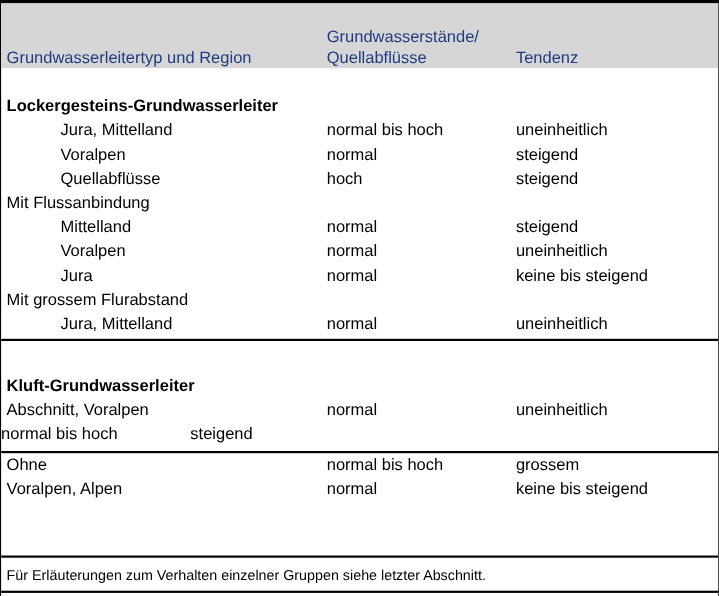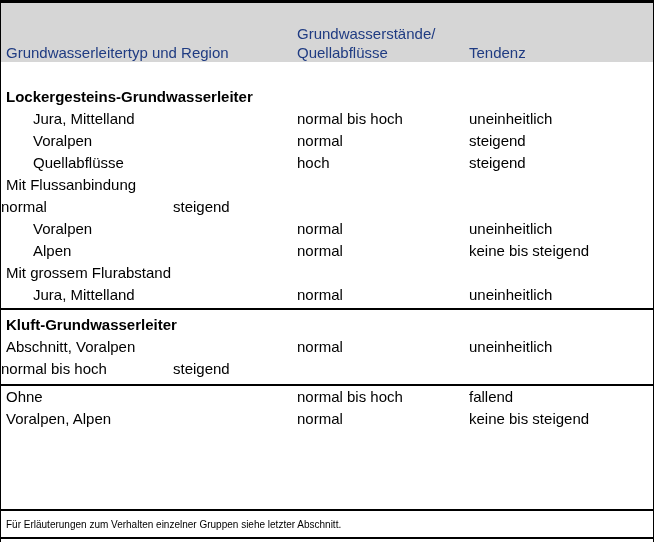--- a/index.html
+++ b/index.html
@@ -27,32 +27,32 @@
     color: #1f3b82;
     font-size: 15px;
     flex: none;
   }
   .c1 { width: 296px; padding-left: 5px; }
   .c2 { width: 172px; }
   .c3 { flex: 1; }
   .hdr-cell { line-height: 19px; }
   .body-rows { display: flex; flex-direction: column; flex: 1; border-radius: 22px; }
   .row { display: flex; line-height: 22px; font-size: 15px; flex: none; }
-  .row .c1.indent { padding-left: 32px; }
+  .row .c1.indent { padding-left: 54px; }
   .section-title { font-weight: bold; }
   .first-section { margin-top: 24px; }
-  .next-section { margin-top: 4px; }
+  .next-section { margin-top: 30px; }
   .divider { border-top: 2px solid #000; margin-top: 2px; flex: none; }
   .divider.d2 { margin-top: 4px; }
   .footer-row {
     margin-top: auto;
     margin-bottom: 3px;
     border-top: 2px solid #000;
     border-bottom: 2px solid #000;
-    font-size: 10px;
+    font-size: 13px;
     padding: 8px 4px 7px 5px;
     flex: none;
   }
 </style>
 </head>
 <body>
 
 <div class="table-wrap" style="border-color: rgb(0, 0, 0);">
 
   <div class="header-row" style="background: rgb(214, 214, 214); color: rgb(31, 59, 130);">
@@ -85,30 +85,31 @@
         <div class="c1 indent">Quellabflüsse</div>
         <div class="c2">hoch</div>
         <div class="c3">steigend</div>
       </div>
       <div class="row ">
         <div class="c1">Mit Flussanbindung</div>
         <div class="c2"></div>
         <div class="c3"></div>
       </div>
       <div class="row ">
+        <div class="c1 indent">Mittelland</div>
         <div class="c2">normal</div>
         <div class="c3">steigend</div>
       </div>
       <div class="row ">
         <div class="c1 indent">Voralpen</div>
         <div class="c2">normal</div>
         <div class="c3">uneinheitlich</div>
       </div>
       <div class="row ">
-        <div class="c1 indent">Alpen</div>
+        <div class="c1 indent">Jura</div>
         <div class="c2">normal</div>
         <div class="c3">keine bis steigend</div>
       </div>
       <div class="row ">
         <div class="c1">Mit grossem Flurabstand</div>
         <div class="c2"></div>
         <div class="c3"></div>
       </div>
       <div class="row ">
         <div class="c1 indent">Jura, Mittelland</div>
@@ -127,21 +128,21 @@
         <div class="c3">uneinheitlich</div>
       </div>
       <div class="row ">
         <div class="c2">normal bis hoch</div>
         <div class="c3">steigend</div>
       </div>
       <div class="divider d2"></div>
       <div class="row ">
         <div class="c1">Ohne</div>
         <div class="c2">normal bis hoch</div>
-        <div class="c3">fallend</div>
+        <div class="c3">grossem</div>
       </div>
       <div class="row ">
         <div class="c1">Voralpen, Alpen</div>
         <div class="c2">normal</div>
         <div class="c3">keine bis steigend</div>
       </div>
       <div class="footer-row">Für Erläuterungen zum Verhalten einzelner Gruppen siehe letzter Abschnitt.</div>
   </div>
 
 </div>

